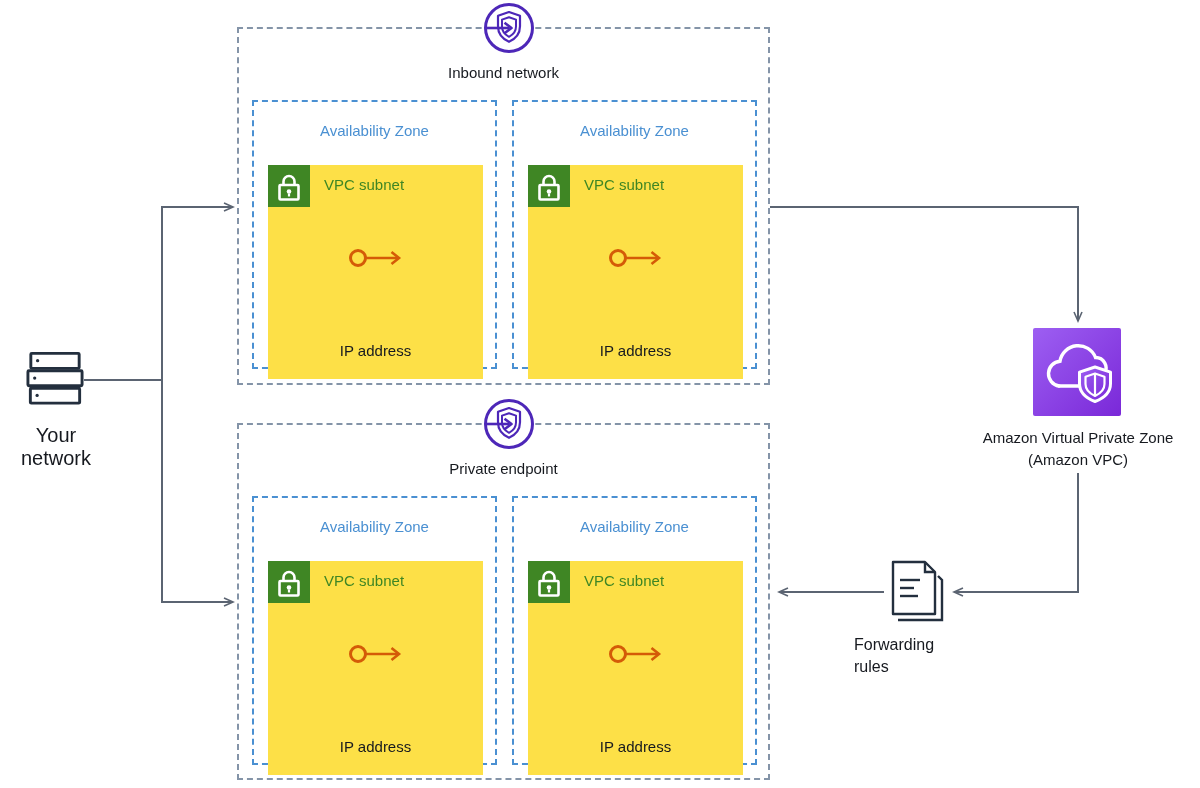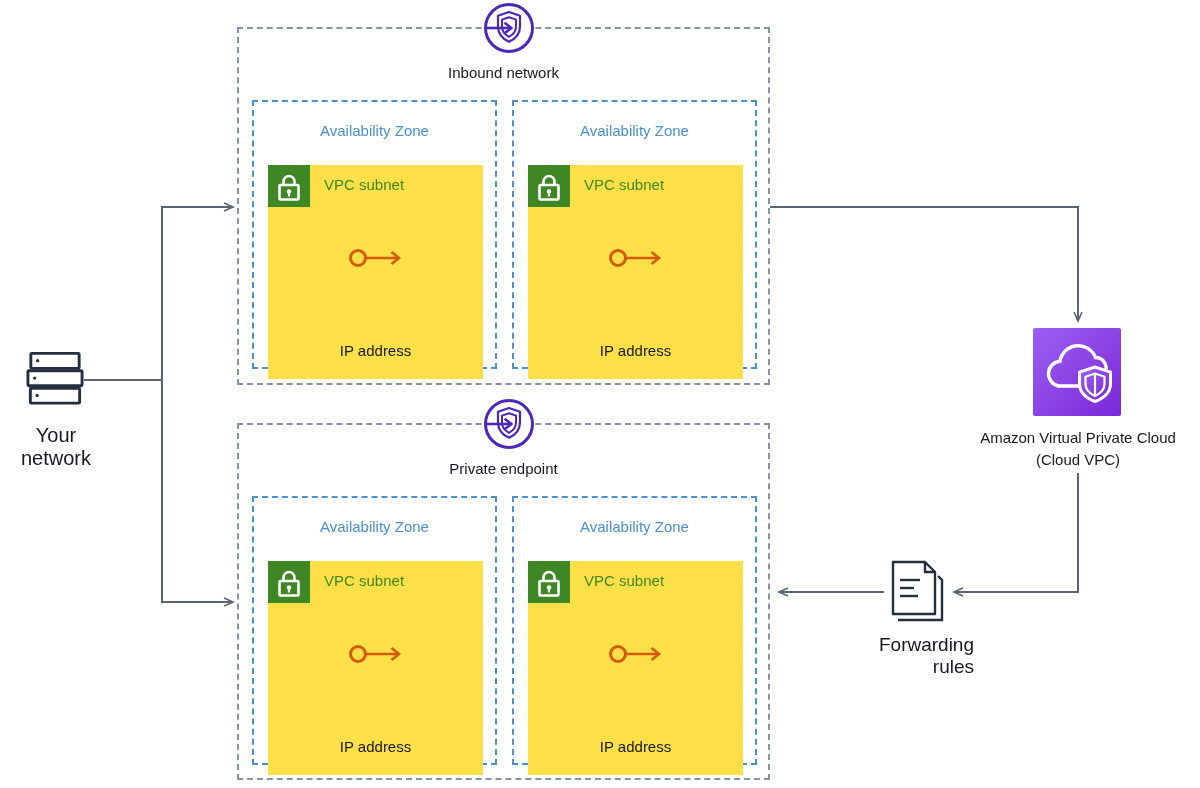--- a/index.html
+++ b/index.html
@@ -27,21 +27,21 @@
   }
   .subnet-box{
     position:absolute;left:14px;top:63px;width:215px;height:214px;background:#fde047;
   }
   .lock-icon{position:absolute;left:0;top:0;width:42px;height:42px;}
   .subnet-label{position:absolute;left:56px;top:11px;font-size:15px;color:#3f8624;}
   .ip-icon{position:absolute;left:50%;top:80px;transform:translateX(-50%);width:58px;height:26px;}
   .ip-label{position:absolute;left:0;right:0;top:129px;text-align:center;font-size:15px;color:#16191f;margin-top:48px;}
   .net-label{position:absolute;left:0px;top:424px;width:112px;text-align:center;font-size:20px;}
   .vpc-label{position:absolute;left:958px;top:427px;width:240px;text-align:center;font-size:15px;line-height:22px;}
-  .fwd-label{position:absolute;left:854px;top:634px;width:120px;text-align:right;font-size:19px;line-height:22px;}
+  .fwd-label{position:absolute;left:854px;top:634px;width:120px;text-align:left;font-size:16px;line-height:22px;}
 </style>
 </head>
 <body>
 
 <div id="canvas">
 
   <svg id="connectors">
     <defs>
       <marker id="arrow" viewBox="0 0 12 10" markerWidth="12" markerHeight="10" refX="10" refY="5" orient="auto" markerUnits="userSpaceOnUse">
         <path d="M1 1 L10 5 L1 9" fill="none" stroke="#5b6472" stroke-width="1.6"></path>
@@ -178,22 +178,22 @@
       </linearGradient>
     </defs>
     <rect x="0" y="0" width="88" height="88" rx="2" fill="url(#vpcgrad)"></rect>
     <path d="M26 58 A12.5 12.5 0 0 1 27 33.2 A18.5 18.5 0 0 1 62.5 29.5 A10.5 10.5 0 0 1 71.5 45.5" fill="none" stroke="#ffffff" stroke-width="3.4" stroke-linecap="round"></path>
     <line x1="26" y1="58" x2="47" y2="58" stroke="#ffffff" stroke-width="3.4" stroke-linecap="round"></line>
     <path d="M62 39 L77.5 44.2 V55.5 C77.5 64.5 71.5 70 62 73.5 C52.5 70 46.5 64.5 46.5 55.5 V44.2 Z" fill="url(#vpcgrad)" stroke="#ffffff" stroke-width="3" stroke-linejoin="round"></path>
     <path d="M62 45.5 L71.5 48.7 V56 C71.5 61.8 67.8 65.3 62 67.9 C56.2 65.3 52.5 61.8 52.5 56 V48.7 Z" fill="none" stroke="#ffffff" stroke-width="2.2" stroke-linejoin="round"></path>
     <line x1="62" y1="45.5" x2="62" y2="67.9" stroke="#ffffff" stroke-width="2.2"></line>
   </svg>
   <div class="vpc-label">
-    <div>Amazon Virtual Private Cloud</div>
-    <div>(Cloud VPC)</div>
+    <div>Amazon Virtual Private Zone</div>
+    <div>(Amazon VPC)</div>
   </div>
 
   <svg class="abs" style="left:886px;top:560px;width:58px;height:64px;" viewBox="0 0 58 64">
     <path d="M52 16 L56 20 V60 H12" fill="none" stroke="#232f3e" stroke-width="2.4"></path>
     <path d="M7 2 H39 L49 12 V54 H7 Z" fill="#ffffff" stroke="#232f3e" stroke-width="2.4" stroke-linejoin="round"></path>
     <path d="M39 2 V12 H49" fill="none" stroke="#232f3e" stroke-width="2.4"></path>
     <line x1="14" y1="20" x2="34" y2="20" stroke="#232f3e" stroke-width="2.4"></line>
     <line x1="14" y1="28" x2="28" y2="28" stroke="#232f3e" stroke-width="2.4"></line>
     <line x1="14" y1="36" x2="32" y2="36" stroke="#232f3e" stroke-width="2.4"></line>
   </svg>

